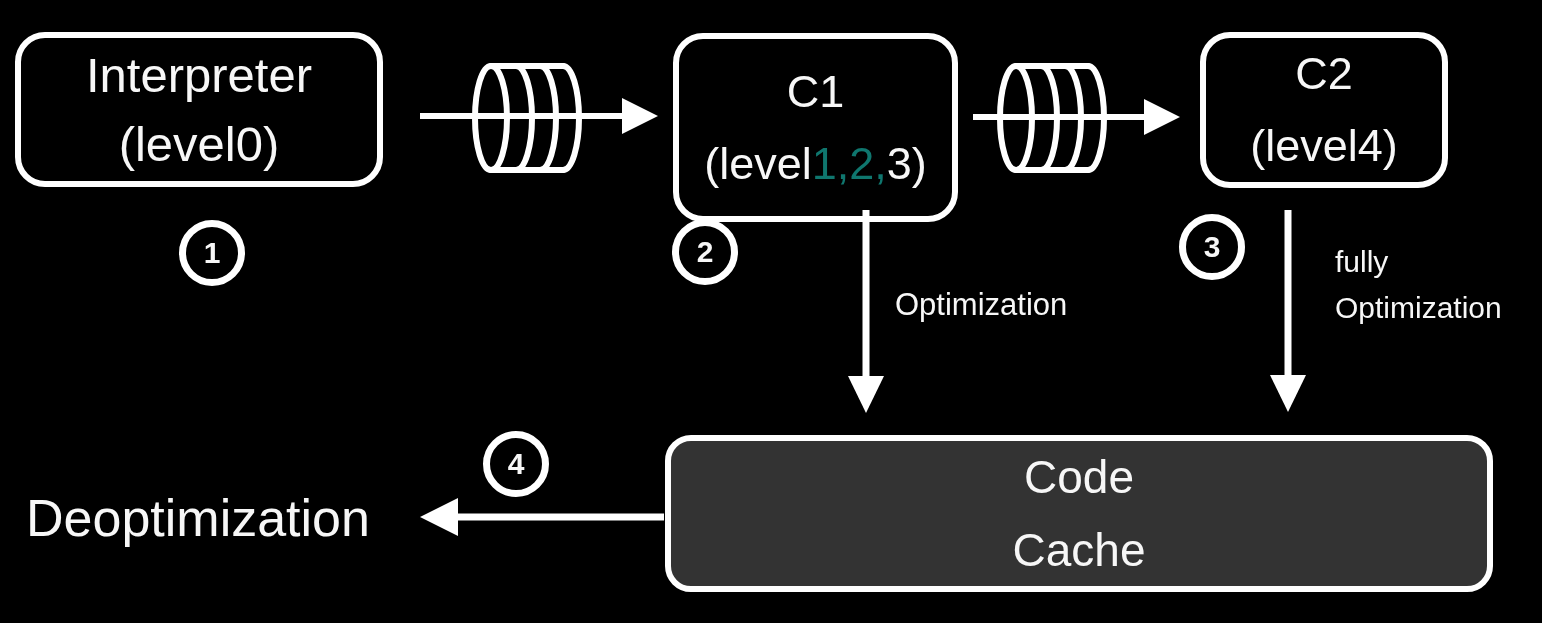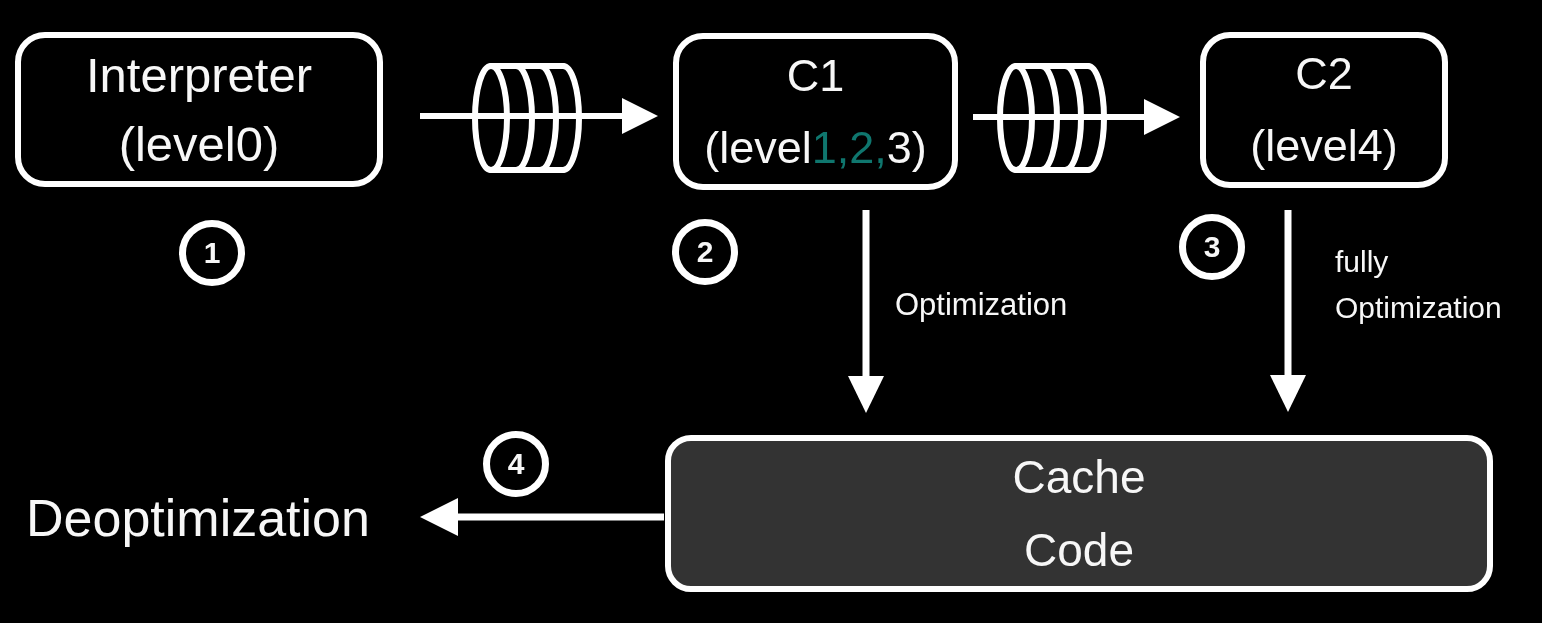--- a/index.html
+++ b/index.html
@@ -7,21 +7,21 @@
     position:relative;width:1542px;height:623px;background:#000;
     font-family:"Liberation Sans", sans-serif;color:#f7f7f7;overflow:hidden;
   }
   .node{
     position:absolute;border:6px solid #fff;border-radius:30px;
     display:flex;flex-direction:column;align-items:center;justify-content:center;
     text-align:center;box-sizing:border-box;background:transparent;
   }
   .node .line{white-space:nowrap;}
   #interpreter-node{left:15px;top:32px;width:368px;height:155px;font-size:49px;line-height:69px;}
-  #c1-node{left:673px;top:33px;width:285px;height:157px;font-size:45px;line-height:72px;}
+  #c1-node{left:673px;top:33px;width:285px;height:189px;font-size:45px;line-height:72px;}
   #c2-node{left:1200px;top:32px;width:248px;height:156px;font-size:45px;line-height:72px;}
   #code-cache-node{left:665px;top:435px;width:828px;height:157px;font-size:46px;line-height:73px;border-radius:26px;}
   .dim{color:#7d7d7d;}
   .badge{
     position:absolute;width:66px;height:66px;border:7px solid #fff;border-radius:50%;
     box-sizing:border-box;display:flex;align-items:center;justify-content:center;
     font-size:30px;font-weight:700;
   }
   #badge-1{left:179px;top:220px;}
   #badge-2{left:672px;top:219px;}
@@ -88,22 +88,22 @@
     <div class="line">C1</div>
     <div class="line"><span>(level</span><span class="dim" style="color: #0f766e;">1,2,</span><span>3)</span></div>
   </div>
 
   <div class="node" id="c2-node">
     <div class="line">C2</div>
     <div class="line">(level4)</div>
   </div>
 
   <div class="node" id="code-cache-node" style="background: rgb(51, 51, 51);">
+    <div class="line">Code</div>
     <div class="line">Cache</div>
-    <div class="line">Code</div>
   </div>
 
   <div class="badge" id="badge-1">
     <span>1</span>
   </div>
   <div class="badge" id="badge-2">
     <span>2</span>
   </div>
   <div class="badge" id="badge-3">
     <span>3</span>

